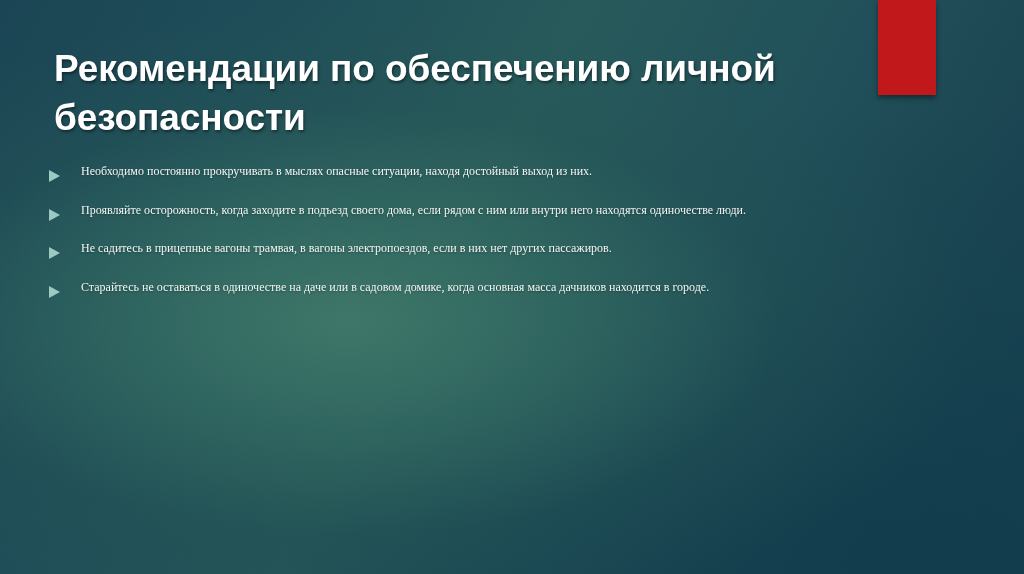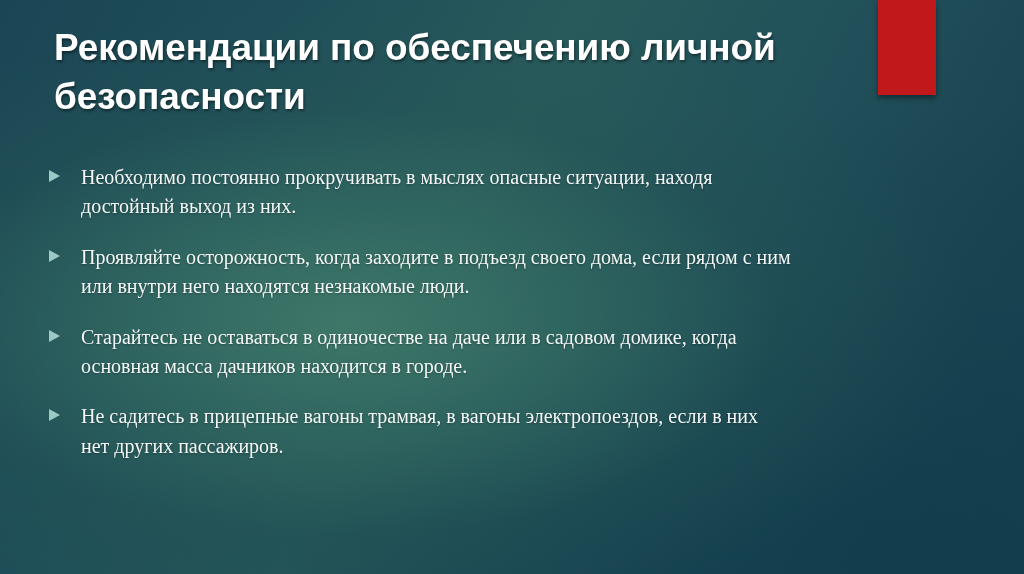--- a/index.html
+++ b/index.html
@@ -44,21 +44,21 @@
     width: 58px;
     height: 95px;
     background: #c1181c;
     box-shadow: 0 3px 5px rgba(0,0,0,0.42);
   }
 
   
   #title {
     position: absolute;
     left: 54px;
-    top: 24px;
+    top: 45px;
     width: 790px;
     margin: 0;
     font-family: "Liberation Sans", "DejaVu Sans", sans-serif;
     font-weight: bold;
     font-size: 37px;
     line-height: 1.32;
     color: #ffffff;
     letter-spacing: -0.1px;
     text-shadow: 1px 2px 3px rgba(0,0,0,0.45);
     white-space: pre-line;
@@ -72,21 +72,21 @@
     width: 745px;
     margin: 0;
     padding: 0;
     list-style: none;
   }
 
   .bullet-item {
     position: relative;
     padding-left: 35px;
     margin-bottom: 21px;
-    font-size: 20px;
+    font-size: 12px;
     line-height: 1.47;
     color: #f4f8f7;
     text-shadow: 0 1px 2px rgba(0,0,0,0.30);
   }
 
   .bullet-item:last-child {
     margin-bottom: 0;
   }
 
   .bullet-marker {
@@ -116,28 +116,28 @@
   <ul id="bullet-list">
 
     <li class="bullet-item">
       <span class="bullet-marker"></span>
       <span class="bullet-text">Необходимо постоянно прокручивать в мыслях опасные ситуации, находя достойный выход из них.</span>
     </li>
 
 
     <li class="bullet-item">
       <span class="bullet-marker"></span>
-      <span class="bullet-text">Проявляйте осторожность, когда заходите в подъезд своего дома, если рядом с ним или внутри него находятся незнакомые люди.</span>
+      <span class="bullet-text">Проявляйте осторожность, когда заходите в подъезд своего дома, если рядом с ним или внутри него находятся одиночестве люди.</span>
+    </li>
+
+    <li class="bullet-item">
+      <span class="bullet-marker"></span>
+      <span class="bullet-text">Не садитесь в прицепные вагоны трамвая, в вагоны электропоездов, если в них нет других пассажиров.</span>
     </li>
 
     <li class="bullet-item">
       <span class="bullet-marker"></span>
       <span class="bullet-text">Старайтесь не оставаться в одиночестве на даче или в садовом домике, когда основная масса дачников находится в городе.</span>
     </li>
 
-    <li class="bullet-item">
-      <span class="bullet-marker"></span>
-      <span class="bullet-text">Не садитесь в прицепные вагоны трамвая, в вагоны электропоездов, если в них нет других пассажиров.</span>
-    </li>
-
   </ul>
 
 </div>
 
 </body></html>

